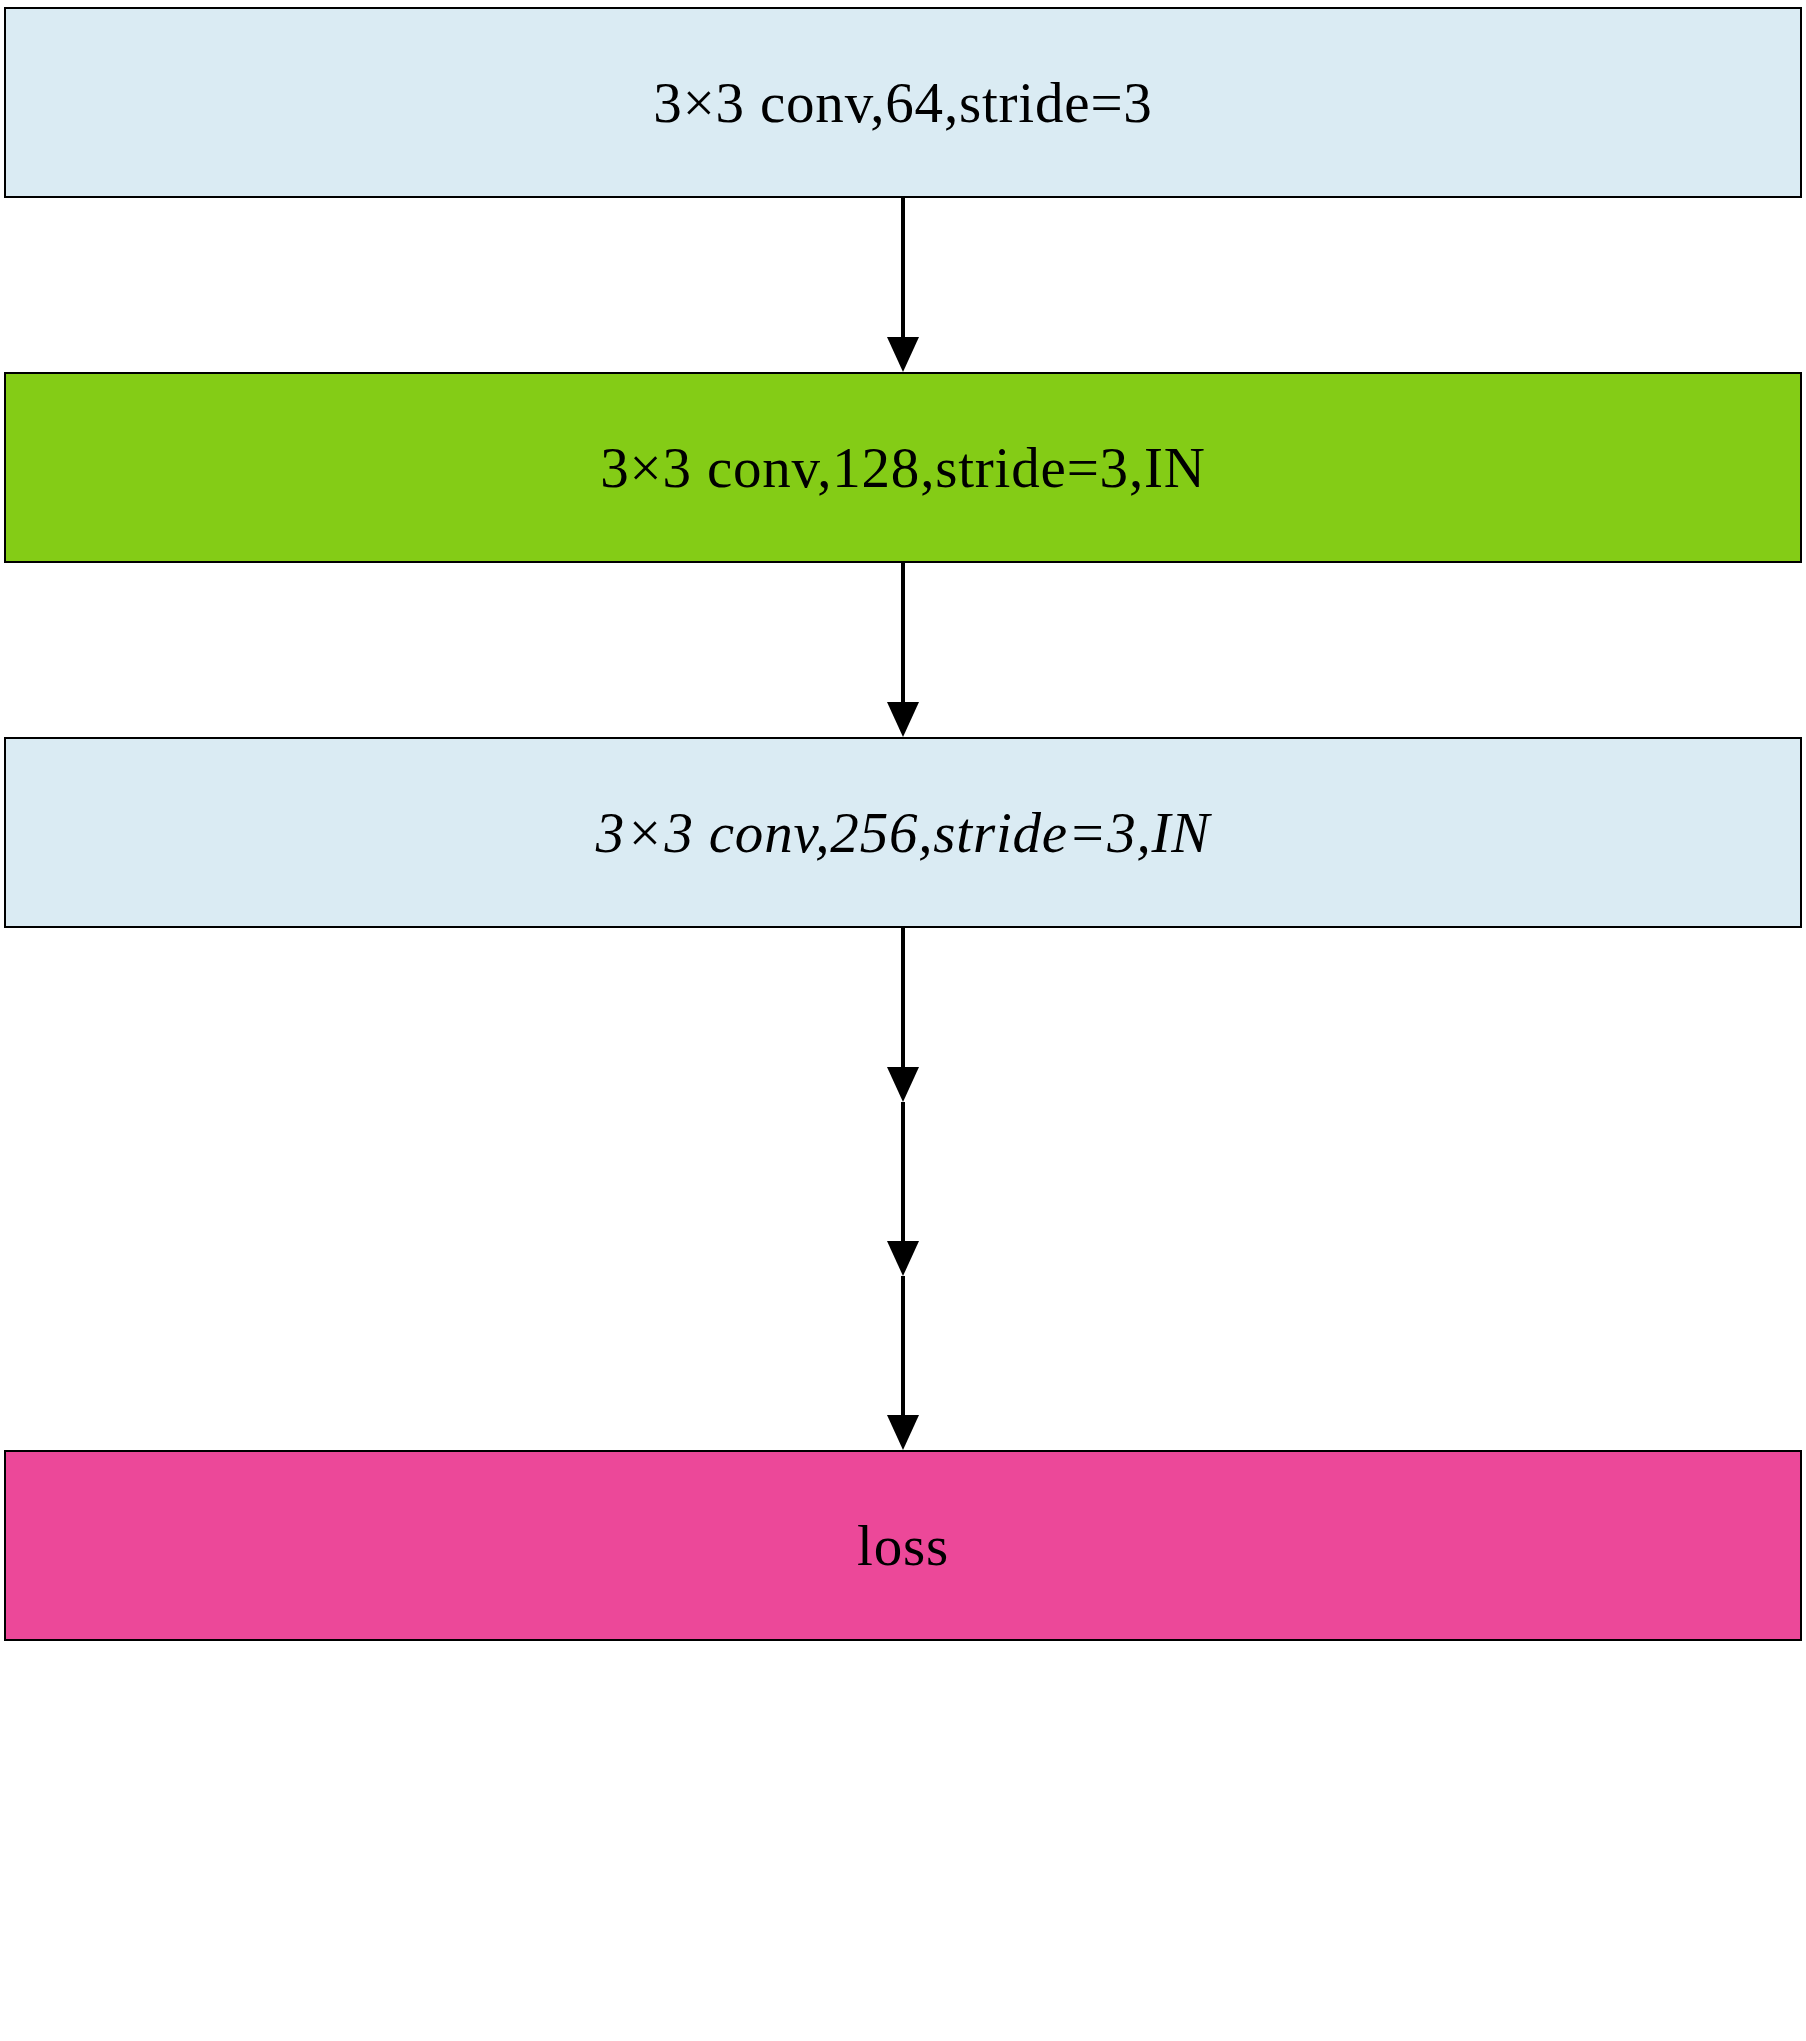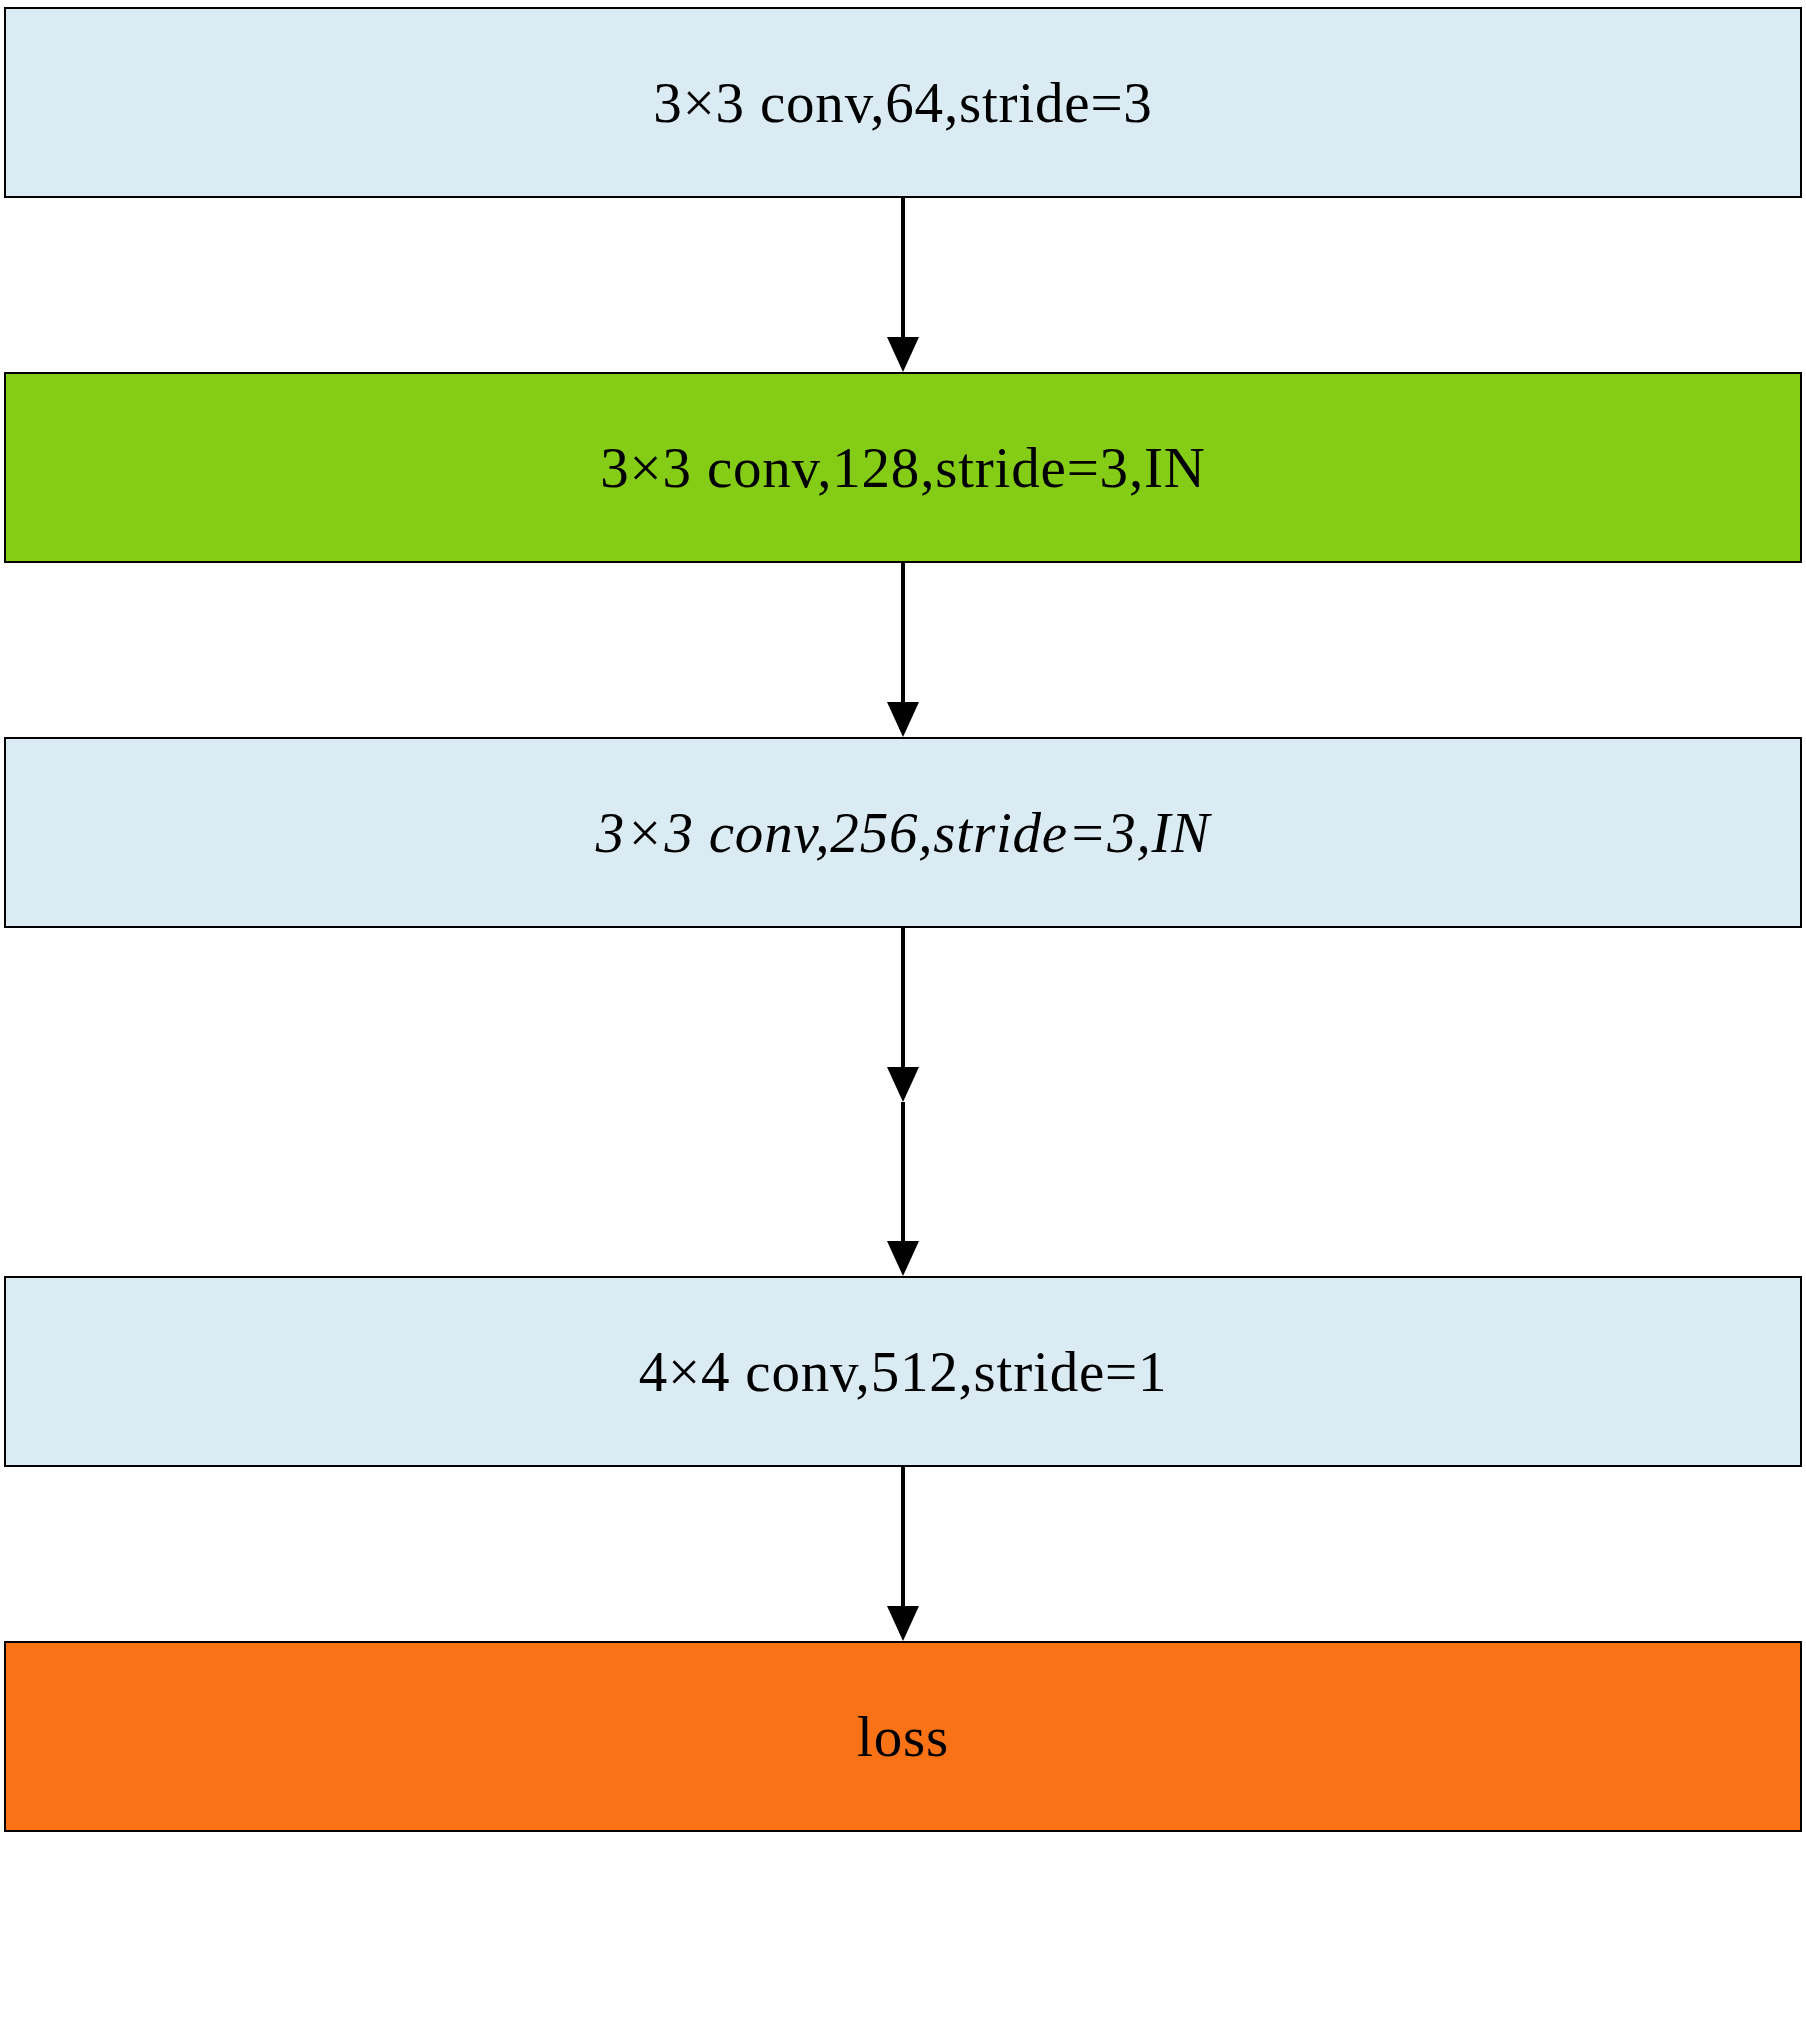--- a/index.html
+++ b/index.html
@@ -88,28 +88,25 @@
       <div class="line"></div>
       <div class="head"></div>
     </div>
 
 
     <div class="connector">
       <div class="line"></div>
       <div class="head"></div>
     </div>
 
-    <div class="node conv" style="background-color: rgb(218, 235, 243);">
-      <span>4×4 conv,512,stride=1</span>
-    </div>
 
     <div class="connector">
       <div class="line"></div>
       <div class="head"></div>
     </div>
 
-    <div class="node loss" style="background-color: #f97316; text-align: right;">
+    <div class="node loss" style="background-color: #ec4899; text-align: right;">
       <span>loss</span>
     </div>
 
   </div>
 </div>
 
 
 </body></html>

